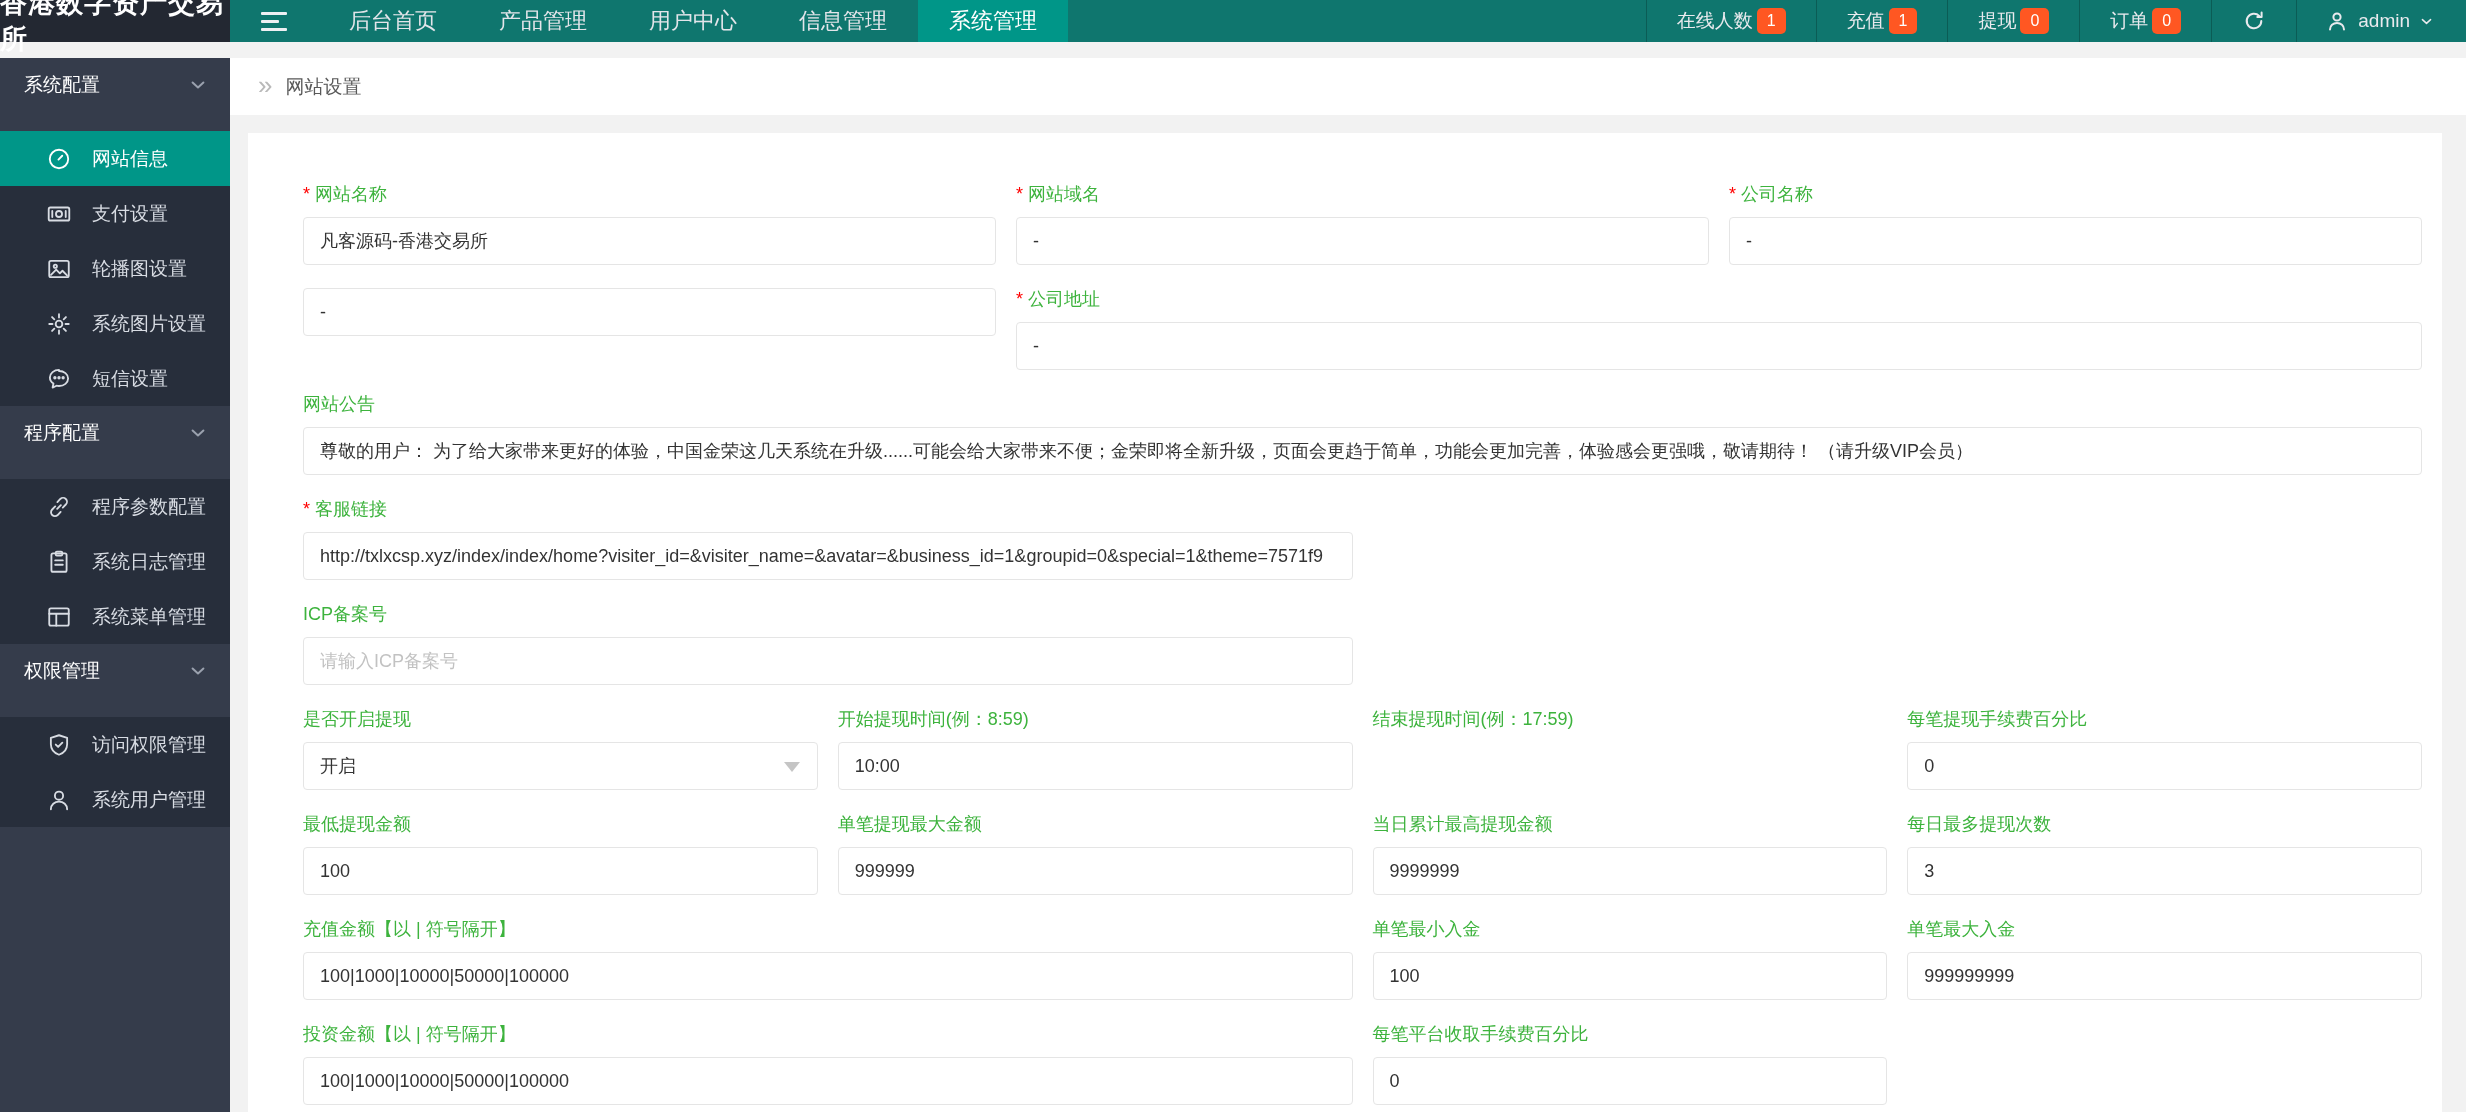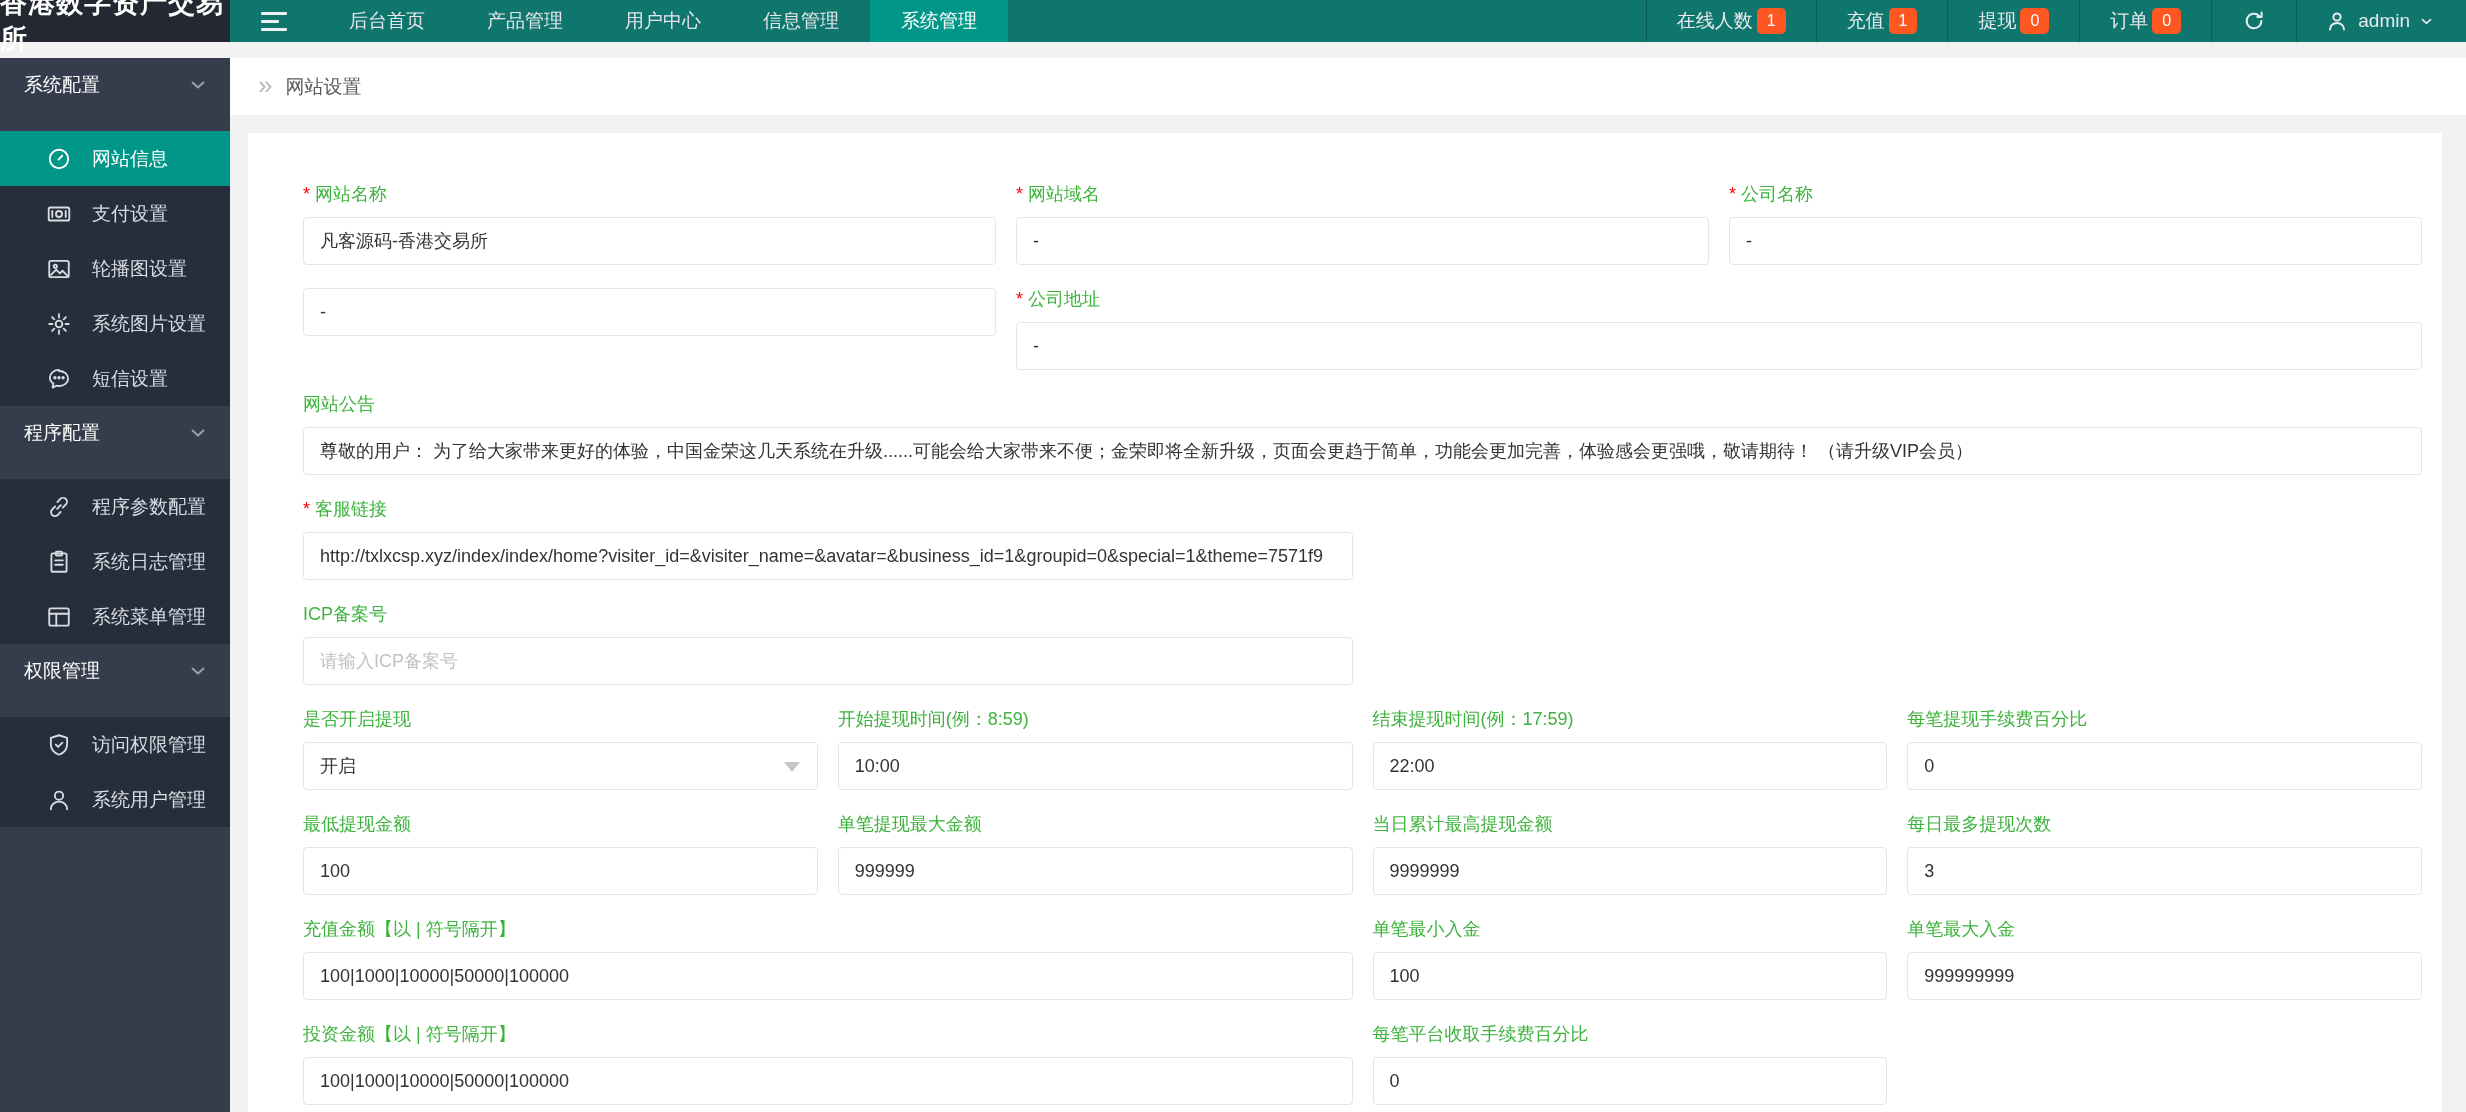--- a/index.html
+++ b/index.html
@@ -16,21 +16,21 @@
   }
   .logo {
     width:230px; background:#232832; display:flex; align-items:center; justify-content:center;
     font-size:27px; font-weight:bold; color:#fff; letter-spacing:1px; flex:none;
   }
   .hamburger { width:88px; display:flex; align-items:center; justify-content:center; cursor:pointer; flex:none; }
   .bars { width:26px; }
   .bar { height:3px; background:#eef0f3; margin:5px 0; border-radius:1px; }
   .bar.mid { width:68%; }
   .topnav { display:flex; align-items:stretch; }
-  .nav-item { padding:0 31px; display:flex; align-items:center; font-size:19px; color:#e3e5ea; cursor:pointer; }
+  .nav-item { padding:0 31px; display:flex; align-items:center; font-size:22px; color:#e3e5ea; cursor:pointer; }
   .nav-item.active { background:#009688; color:#fff; }
   .header-right { margin-left:auto; display:flex; align-items:stretch; }
   .stat {
     display:flex; align-items:center; gap:4px; padding:0 30px; font-size:19px;
     border-left:1px solid rgba(0,0,0,.22); cursor:pointer; white-space:nowrap;
   }
   .badge {
     background:#ff5722; color:#fff; font-size:16px; line-height:1;
     padding:5px 10px; border-radius:5px;
   }
@@ -297,21 +297,21 @@
           <div class="field" style="grid-column: 1 / span 6;"><label class="flabel"><span class="star">*</span><span>客服链接</span></label><input type="text" class="tinput" value="http://txlxcsp.xyz/index/index/home?visiter_id=&amp;visiter_name=&amp;avatar=&amp;business_id=1&amp;groupid=0&amp;special=1&amp;theme=7571f9" style=""></div>
           <div class="field" style="grid-column: 1 / span 6;"><label class="flabel"><span>ICP备案号</span></label><input type="text" class="tinput" placeholder="请输入ICP备案号" value="" style=""></div>
           <div class="field" style="grid-column: 1 / span 3;">
             <label class="flabel"><span>是否开启提现</span></label>
             <div class="select-box">
               <span>开启</span>
               <i class="caret-down"></i>
             </div>
           </div>
           <div class="field" style="grid-column: span 3;"><label class="flabel"><span>开始提现时间(例：8:59)</span></label><input type="text" class="tinput" value="10:00" style=""></div>
-          <div class="field" style="grid-column: span 3;"><label class="flabel"><span>结束提现时间(例：17:59)</span></label><input type="text" class="tinput" value="22:00" style=""></div>
+          <div class="field" style="grid-column: span 3;"><label class="flabel"><span>结束提现时间(例：17:59)</span></label></div>
           <div class="field" style="grid-column: span 3;"><label class="flabel"><span>每笔提现手续费百分比</span></label><input type="text" class="tinput" value="0" style=""></div>
           <div class="field" style="grid-column: 1 / span 3;"><label class="flabel"><span>最低提现金额</span></label><input type="text" class="tinput" value="100" style=""></div>
           <div class="field" style="grid-column: span 3;"><label class="flabel"><span>单笔提现最大金额</span></label><input type="text" class="tinput" value="999999" style=""></div>
           <div class="field" style="grid-column: span 3;"><label class="flabel"><span>当日累计最高提现金额</span></label><input type="text" class="tinput" value="9999999" style=""></div>
           <div class="field" style="grid-column: span 3;"><label class="flabel"><span>每日最多提现次数</span></label><input type="text" class="tinput" value="3" style=""></div>
           <div class="field" style="grid-column: 1 / span 6;"><label class="flabel"><span>充值金额【以 | 符号隔开】</span></label><input type="text" class="tinput" value="100|1000|10000|50000|100000" style=""></div>
           <div class="field" style="grid-column: span 3;"><label class="flabel"><span>单笔最小入金</span></label><input type="text" class="tinput" value="100" style=""></div>
           <div class="field" style="grid-column: span 3;"><label class="flabel"><span>单笔最大入金</span></label><input type="text" class="tinput" value="999999999" style=""></div>
           <div class="field" style="grid-column: 1 / span 6;"><label class="flabel"><span>投资金额【以 | 符号隔开】</span></label><input type="text" class="tinput" value="100|1000|10000|50000|100000" style=""></div>
           <div class="field" style="grid-column: span 3;"><label class="flabel"><span>每笔平台收取手续费百分比</span></label><input type="text" class="tinput" value="0" style=""></div>

